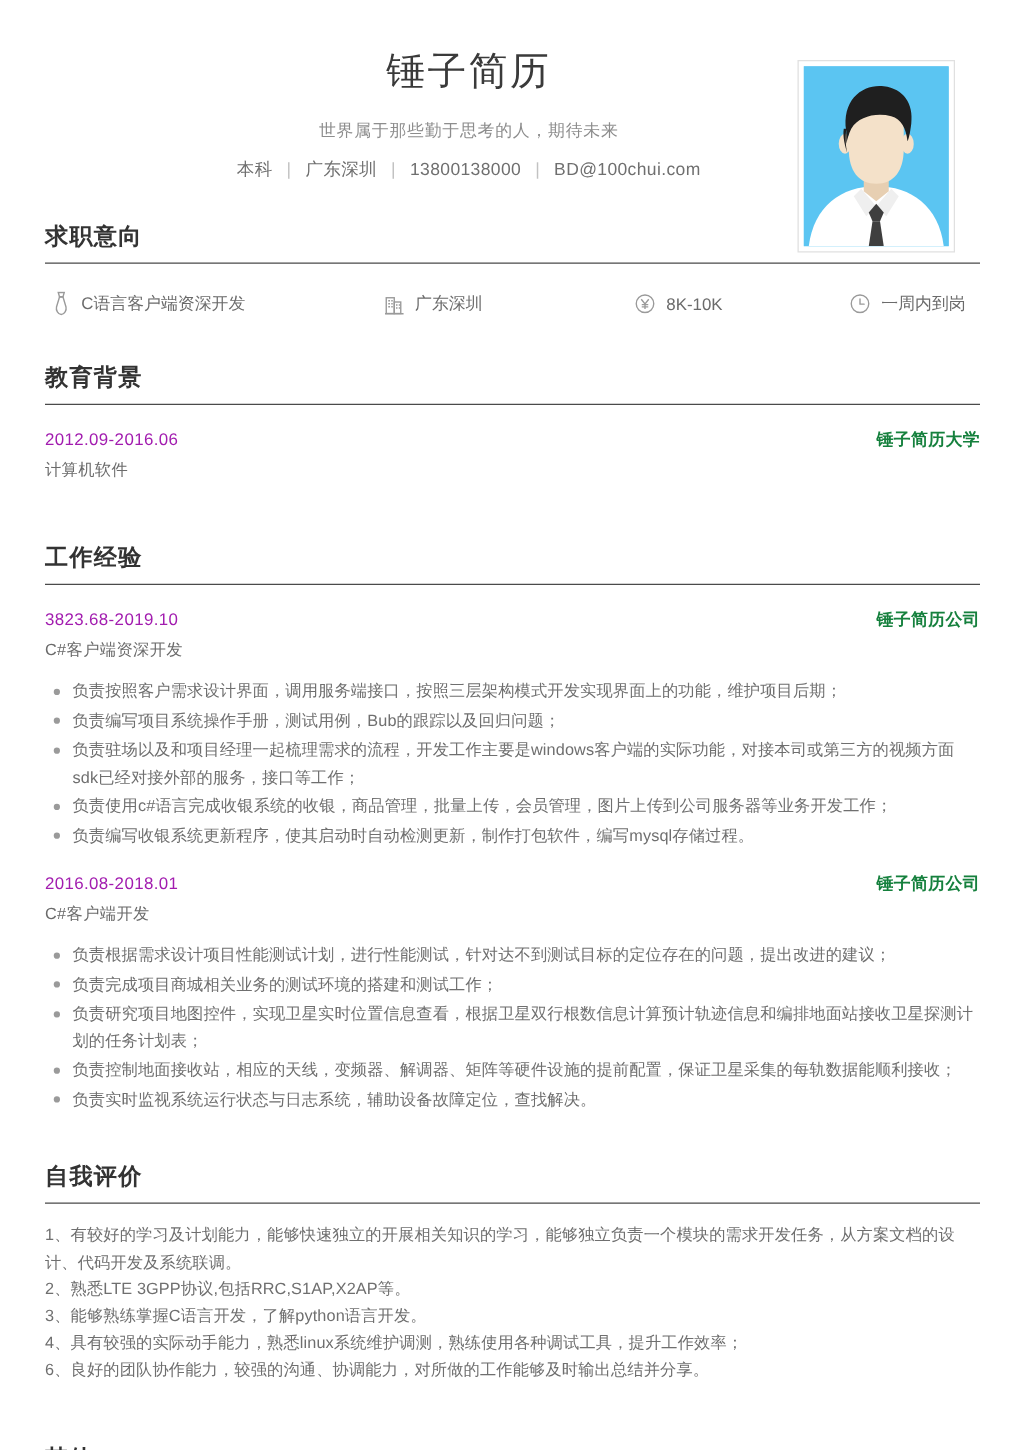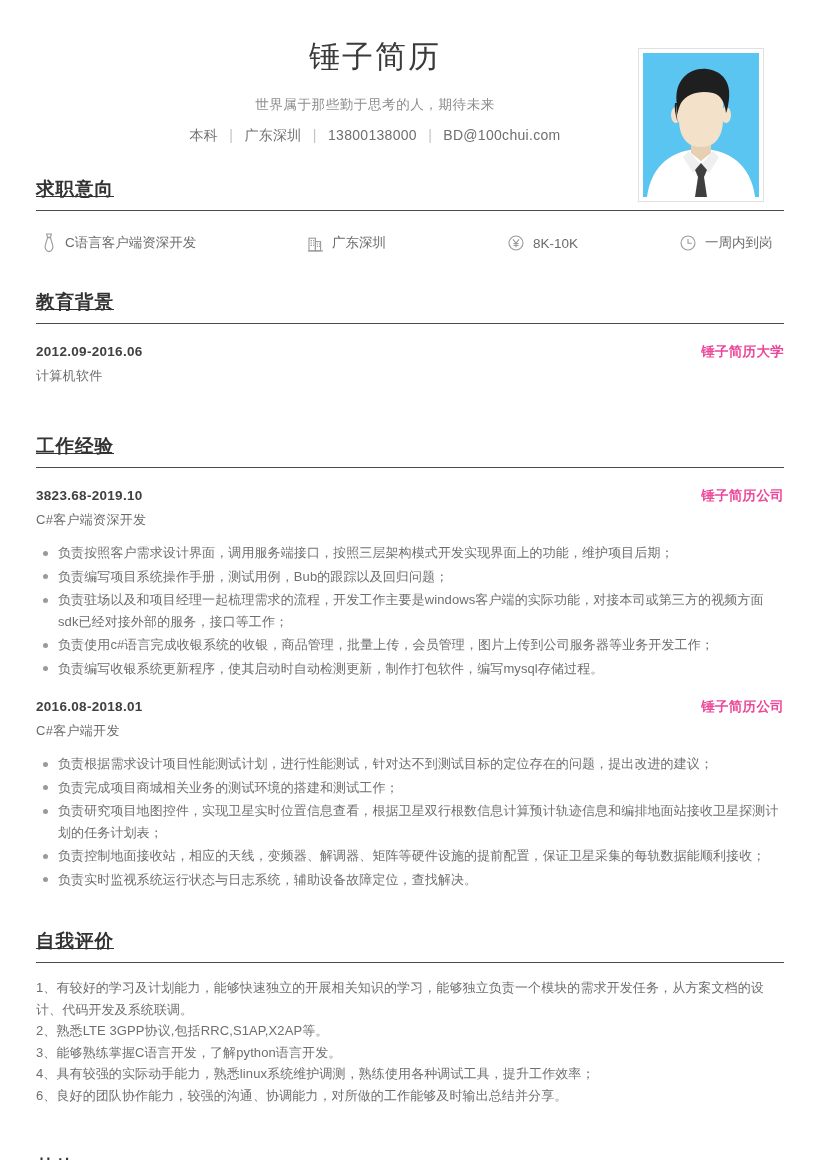--- a/index.html
+++ b/index.html
@@ -73,21 +73,20 @@
   }
 
   
   .section { margin-top: 6px; }
   .section-title {
     font-size: 18.5px;
     font-weight: bold;
     color: #333333;
     letter-spacing: 1px;
     padding-bottom: 9px;
-    text-decoration: underline;
   }
   .section-rule {
     height: 1px;
     background: #4a4a4a;
     width: 100%;
   }
 
   
   .intent-row {
     display: flex;
@@ -110,28 +109,28 @@
 
   
   .entry { margin-top: 19px; }
   .entry-head {
     display: flex;
     justify-content: space-between;
     align-items: baseline;
   }
   .entry-date {
     font-size: 13.5px;
-    font-weight: bold;
-    color: #404040;
+    font-weight: normal;
+    color: #a21caf;
     letter-spacing: 0.3px;
   }
   .entry-org {
     font-size: 13.5px;
     font-weight: bold;
-    color: #ec4899;
+    color: #15803d;
     letter-spacing: 0.3px;
   }
   .entry-sub {
     margin-top: 6px;
     font-size: 13px;
     color: #6b6b6b;
     letter-spacing: 0.3px;
   }
 
   .bullets {

